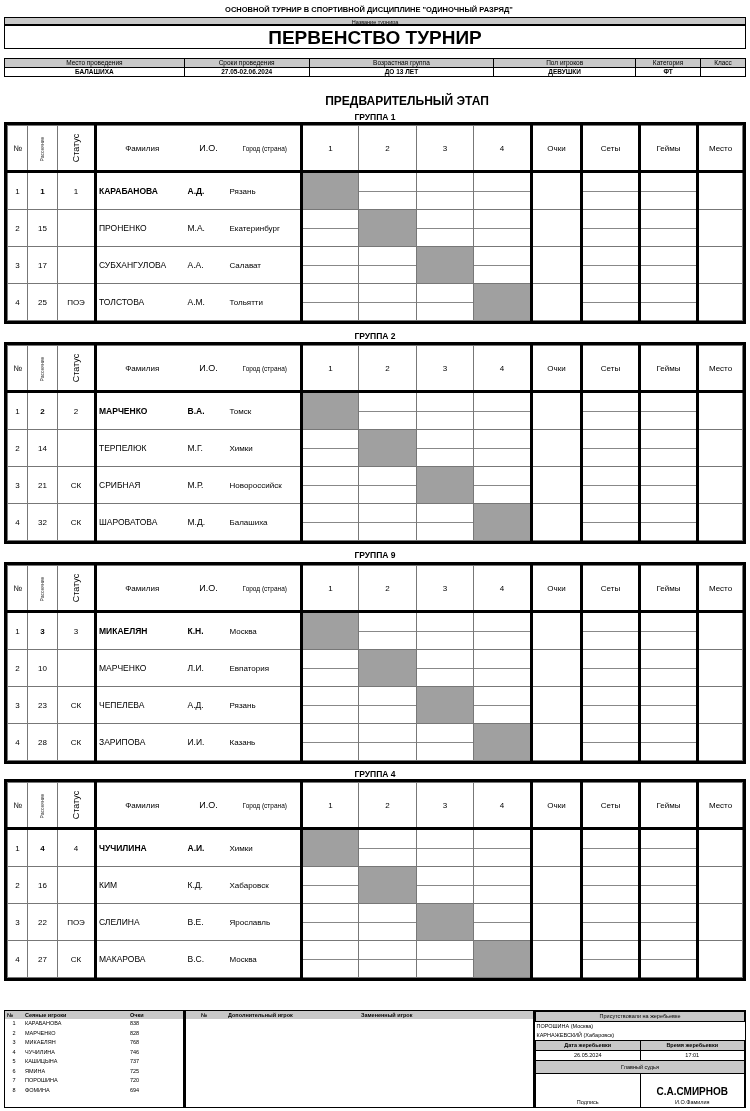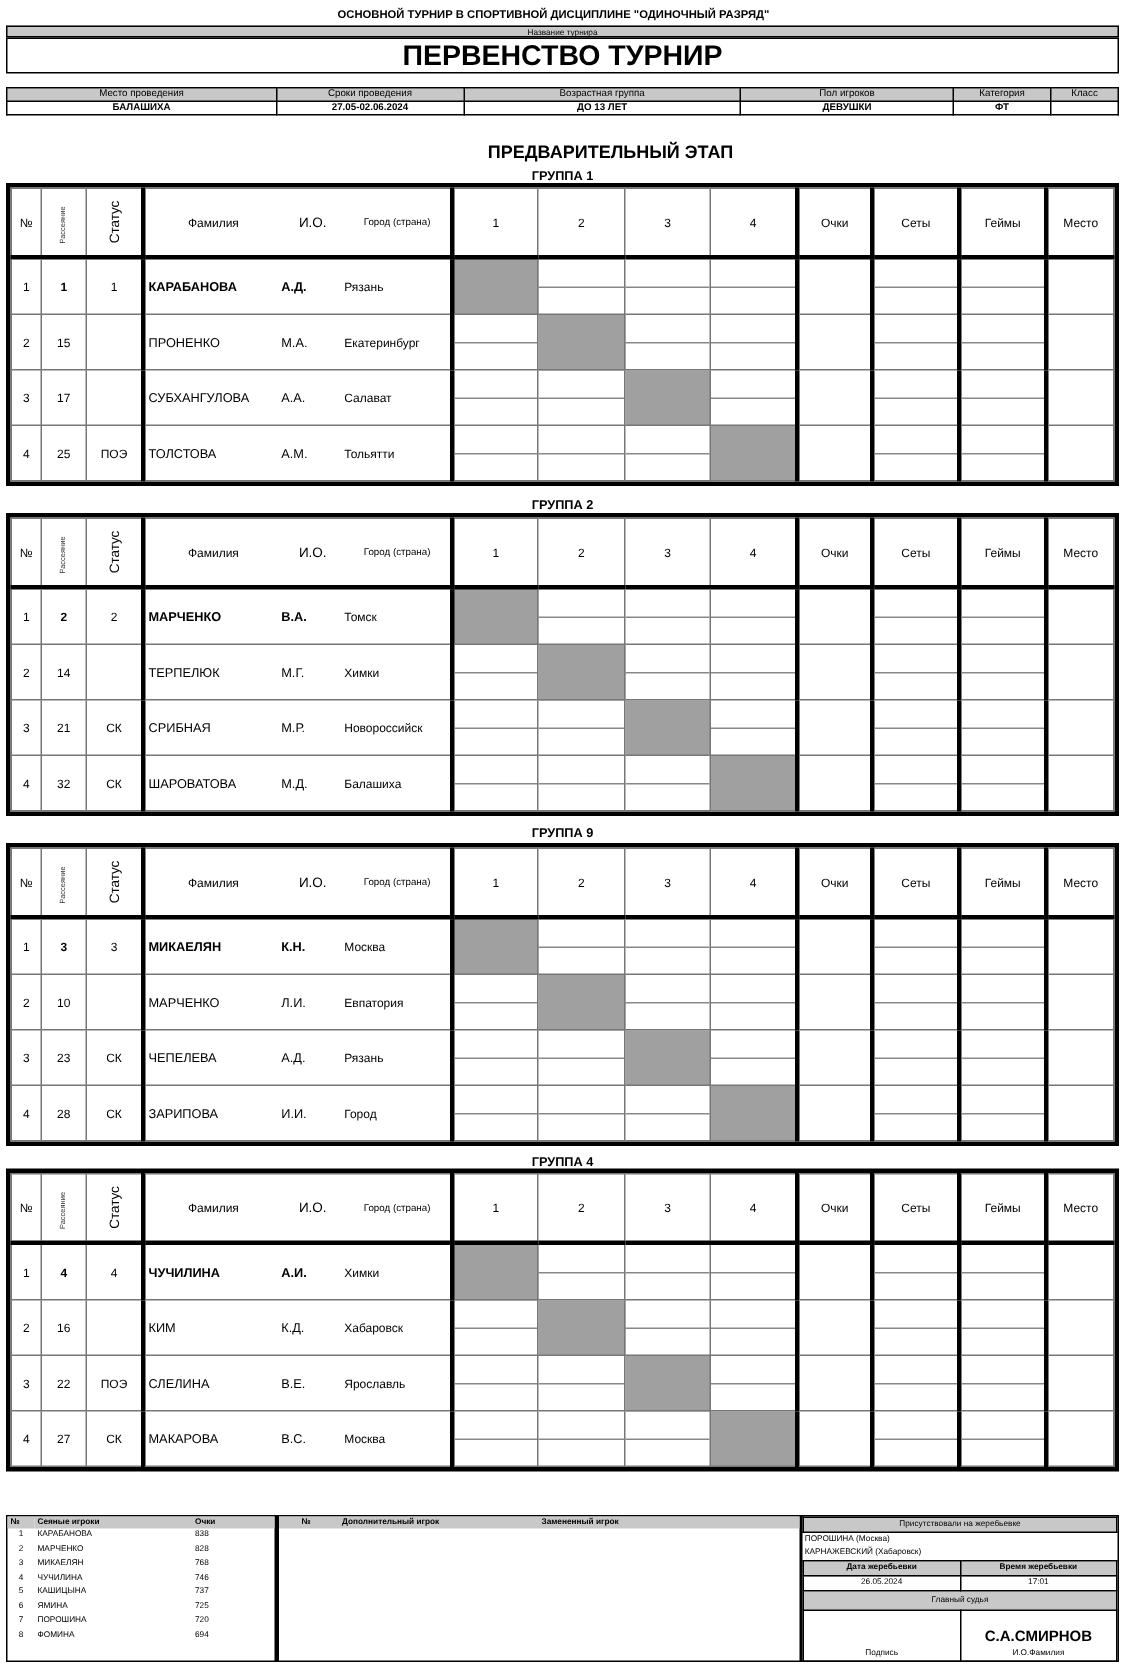--- a/index.html
+++ b/index.html
@@ -372,21 +372,21 @@
             <td class="split thickR"></td>
             <td class="split thickR"></td>
             <td></td>
           </tr>
           <tr class="row">
             <td>4</td>
             <td style="">28</td>
             <td class="thickR">СК</td>
             <td class="fam" style="border-right:none">ЗАРИПОВА</td>
             <td class="io" style="border-left:none;border-right:none">И.И.</td>
-            <td class="city thickR" style="border-left:none">Город</td>
+            <td class="city thickR" style="border-left:none">Казань</td>
             <td class="split"></td>
             <td class="split"></td>
             <td class="split"></td>
             <td class="gray thickR"></td>
             <td class="thickR"></td>
             <td class="split thickR"></td>
             <td class="split thickR"></td>
             <td></td>
           </tr>
         </tbody>

